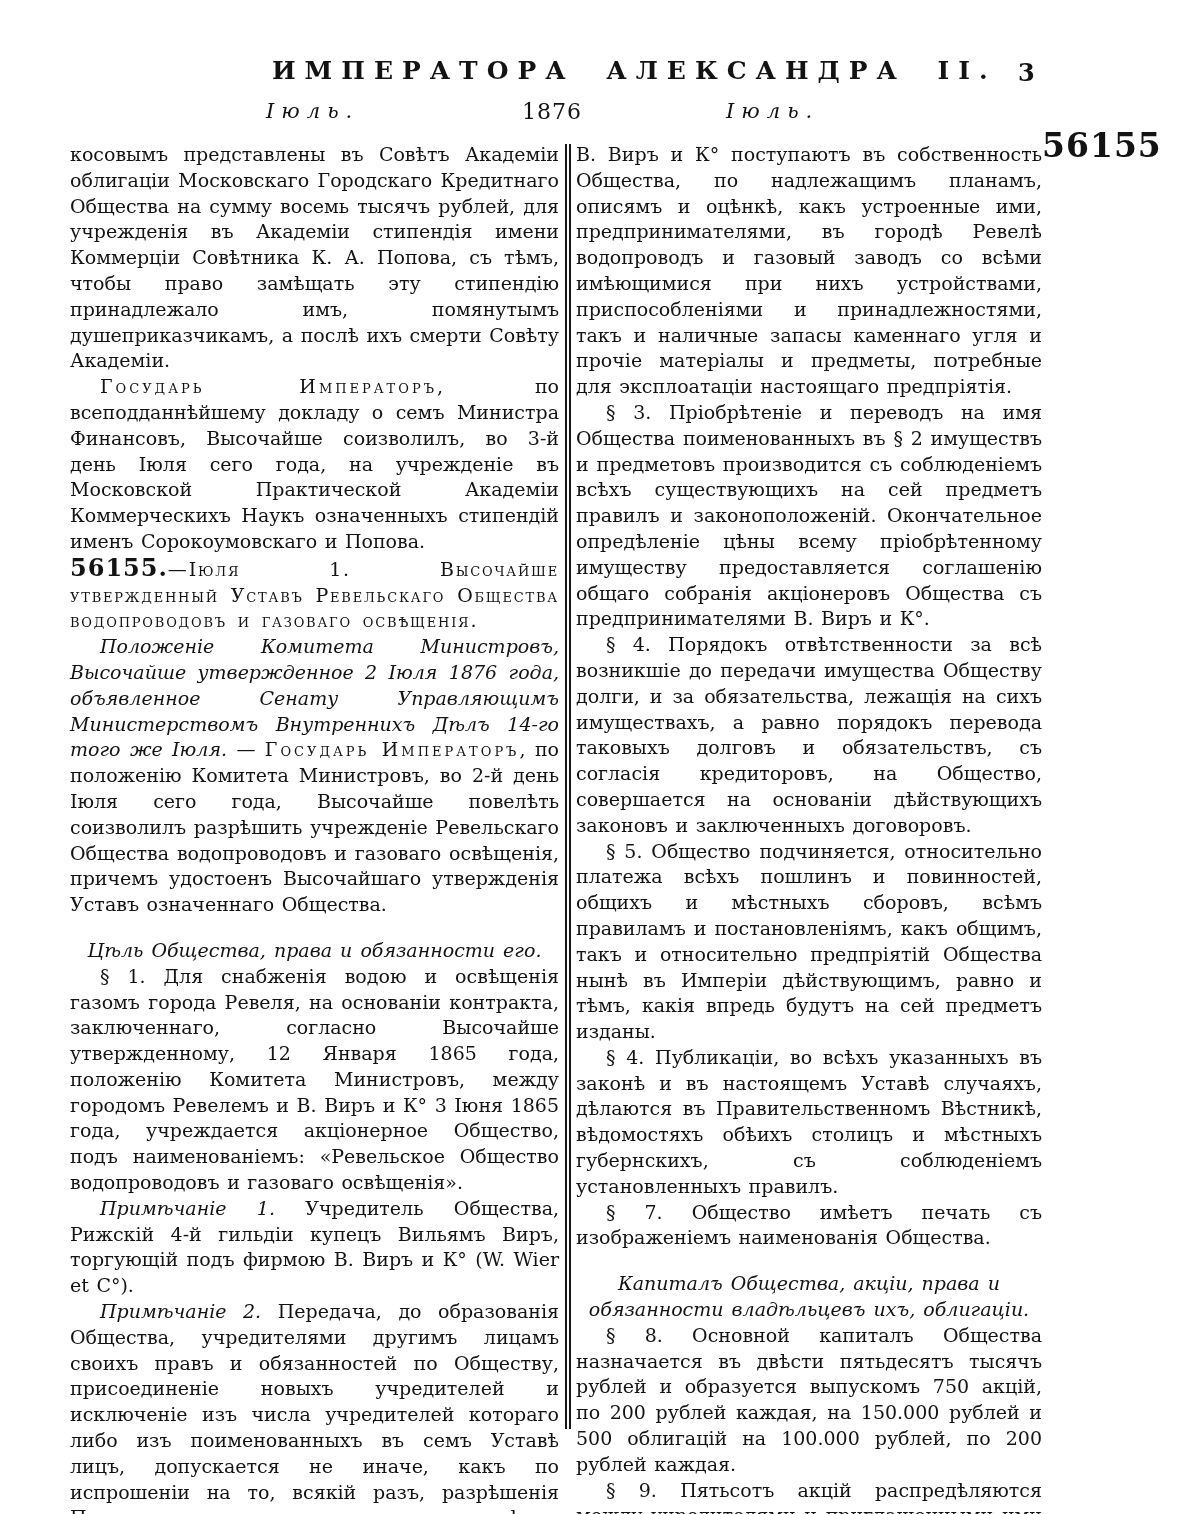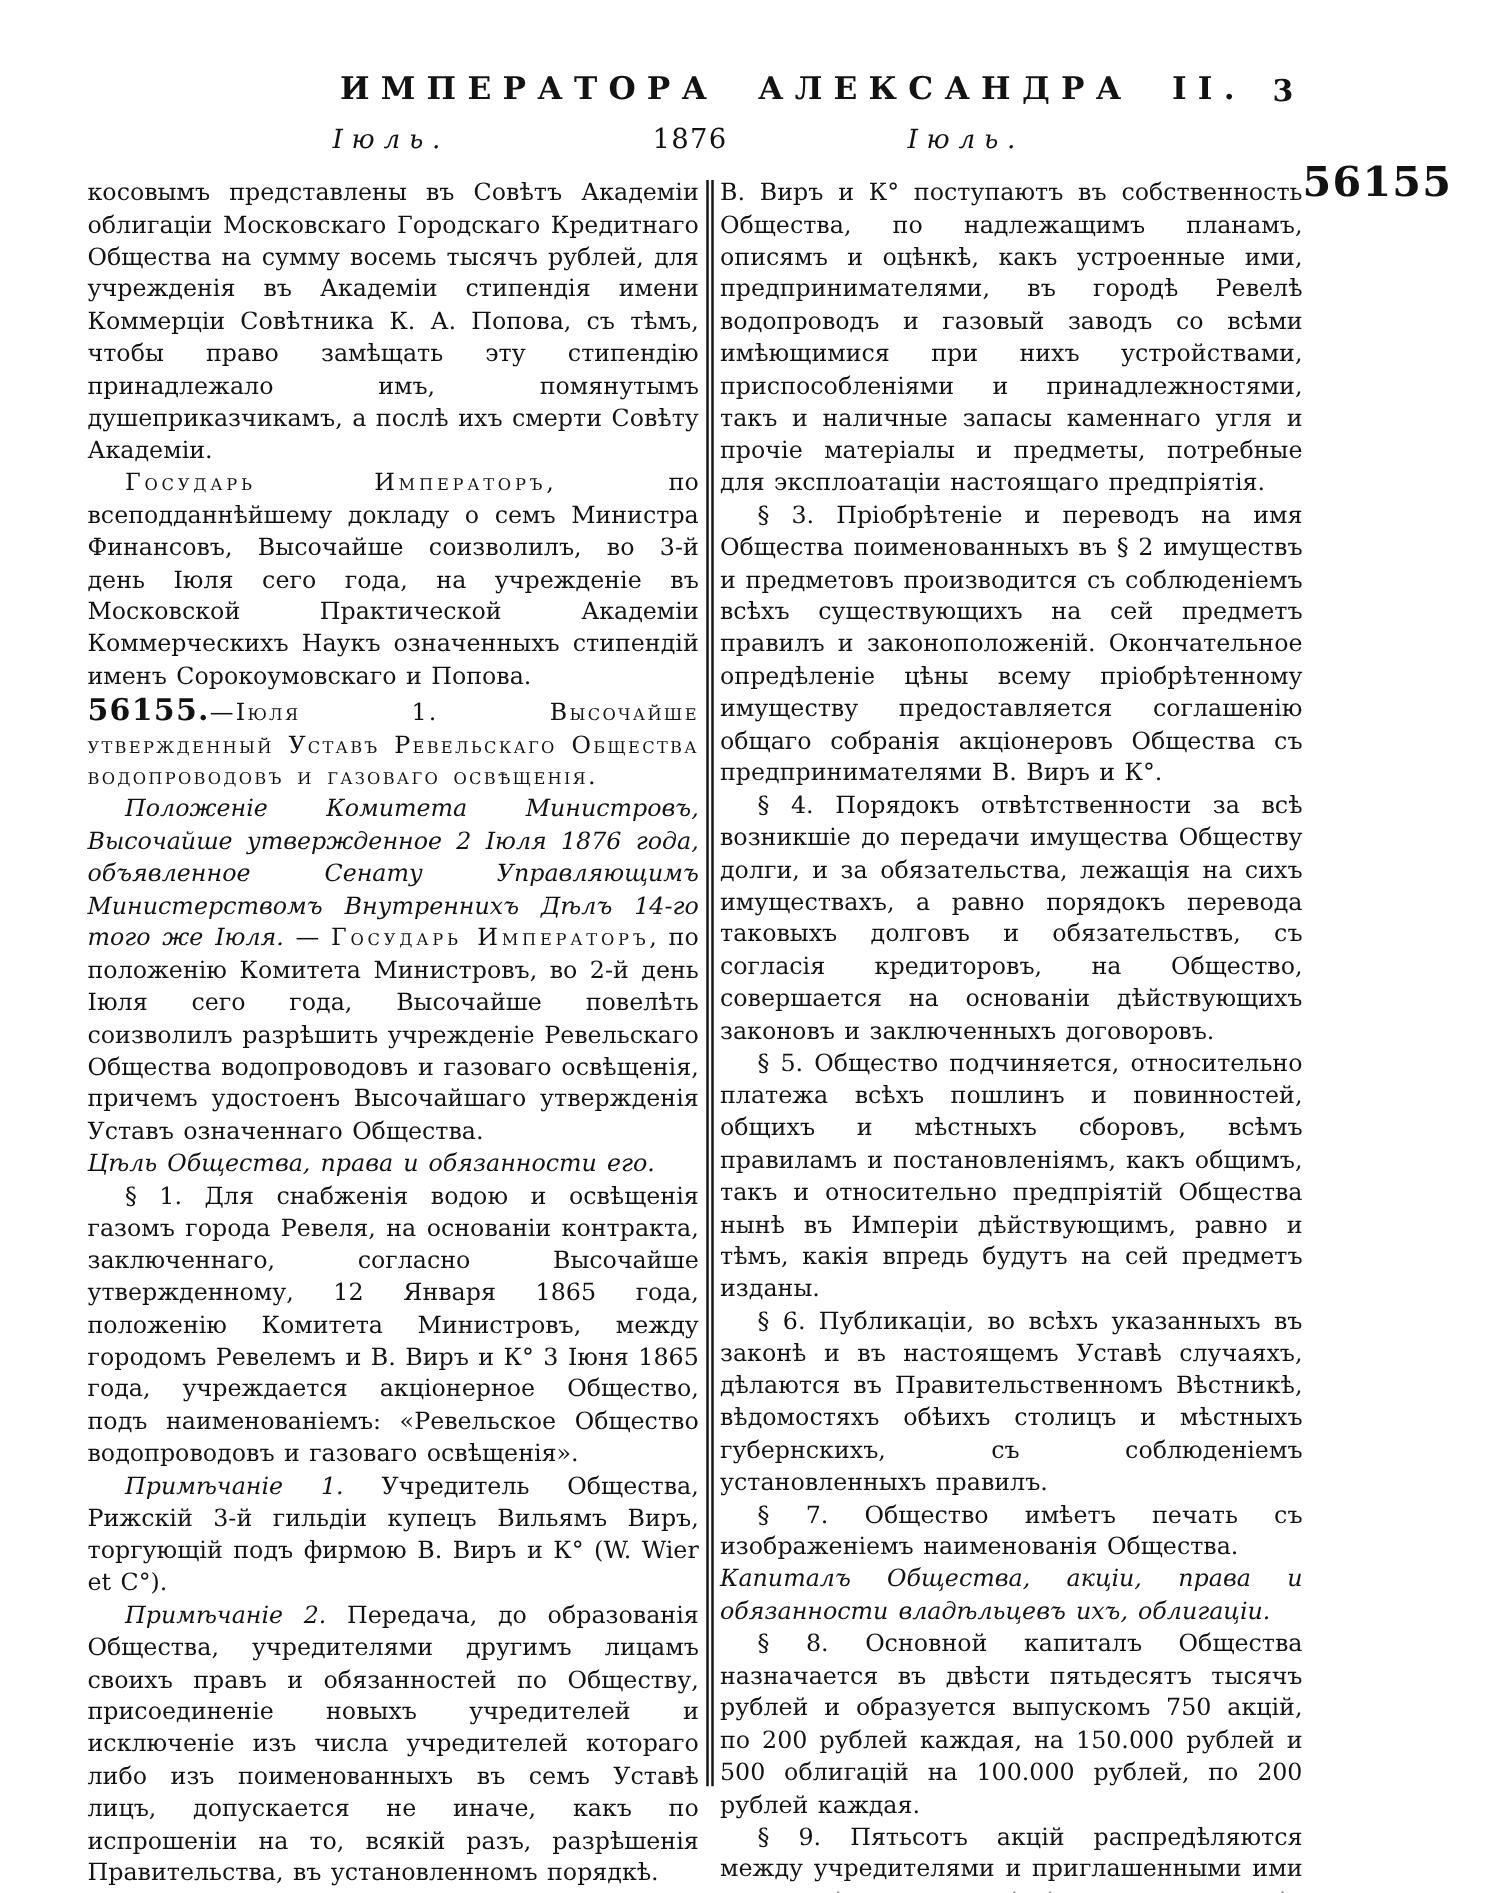--- a/index.html
+++ b/index.html
@@ -66,22 +66,22 @@
   .act-num { font-weight: bold; font-size: 24px; letter-spacing: 1px; }
   .act-rest { font-variant: small-caps; letter-spacing: 1.8px; word-spacing: 3px; }
   .it { font-style: italic; }
 
   .heading-ustav {
     text-align: center; font-weight: bold;
     font-size: 20px; letter-spacing: 7px;
     margin: 4px 0 3px 0; text-indent: 0;
   }
   .heading-italic {
-    font-style: italic;
-    text-indent: 0; word-spacing: 2px;
+    text-align: center; font-style: italic;
+    text-indent: 0; word-spacing: 2px; margin-top: 20px;
   }
 </style>
 </head>
 <body>
 
 <div class="page">
 
   <div class="running-title">ИМПЕРАТОРА АЛЕКСАНДРА II.</div>
   <div class="page-number">3</div>
   <div class="date-month left">Іюль.</div>
@@ -98,34 +98,34 @@
 
       <p><span class="act-num">56155.</span><span class="act-rest">—Іюля 1. Высочайше утвержденный Уставъ Ревельскаго Общества водопроводовъ и газоваго освѣщенія.</span></p>
 
       <p class="indent"><span class="it">Положеніе Комитета Министровъ, Высочайше утвержденное 2 Іюля 1876 года, объявленное Сенату Управляющимъ Министерствомъ Внутреннихъ Дѣлъ 14-го того же Іюля.</span><span> — </span><span class="sc">Государь Императоръ</span><span>, по положенію Комитета Министровъ, во 2-й день Іюля сего года, Высочайше повелѣть соизволилъ разрѣшить учрежденіе Ревельскаго Общества водопроводовъ и газоваго освѣщенія, причемъ удостоенъ Высочайшаго утвержденія Уставъ означеннаго Общества.</span></p>
 
 
       <p class="heading-italic">Цѣль Общества, права и обязанности его.</p>
 
       <p class="indent">§ 1. Для снабженія водою и освѣщенія газомъ города Ревеля, на основаніи контракта, заключеннаго, согласно Высочайше утвержденному, 12 Января 1865 года, положенію Комитета Министровъ, между городомъ Ревелемъ и В. Виръ и К° 3 Іюня 1865 года, учреждается акціонерное Общество, подъ наименованіемъ: «Ревельское Общество водопроводовъ и газоваго освѣщенія».</p>
 
-      <p class="indent"><span class="it">Примѣчаніе 1.</span><span> Учредитель Общества, Рижскій 3-й гильдіи купецъ Вильямъ Виръ, торгующій подъ фирмою В. Виръ и К° (W. Wier et C°).</span></p>
+      <p class="indent"><span class="it">Примѣчаніе 1.</span><span> Учредитель Общества, Рижскій 4-й гильдіи купецъ Вильямъ Виръ, торгующій подъ фирмою В. Виръ и К° (W. Wier et C°).</span></p>
 
       <p class="indent"><span class="it">Примѣчаніе 2.</span><span> Передача, до образованія Общества, учредителями другимъ лицамъ своихъ правъ и обязанностей по Обществу, присоединеніе новыхъ учредителей и исключеніе изъ числа учредителей котораго либо изъ поименованныхъ въ семъ Уставѣ лицъ, допускается не иначе, какъ по испрошеніи на то, всякій разъ, разрѣшенія Правительства, въ установленномъ порядкѣ.</span></p>
 
     </div>
 
     <div class="divider"></div>
 
     <div class="col right">
       <p>В. Виръ и К° поступаютъ въ собственность Общества, по надлежащимъ планамъ, описямъ и оцѣнкѣ, какъ устроенные ими, предпринимателями, въ городѣ Ревелѣ водопроводъ и газовый заводъ со всѣми имѣющимися при нихъ устройствами, приспособленіями и принадлежностями, такъ и наличные запасы каменнаго угля и прочіе матеріалы и предметы, потребные для эксплоатаціи настоящаго предпріятія.</p>
       <p class="indent">§ 3. Пріобрѣтеніе и переводъ на имя Общества поименованныхъ въ § 2 имуществъ и предметовъ производится съ соблюденіемъ всѣхъ существующихъ на сей предметъ правилъ и законоположеній. Окончательное опредѣленіе цѣны всему пріобрѣтенному имуществу предоставляется соглашенію общаго собранія акціонеровъ Общества съ предпринимателями В. Виръ и К°.</p>
       <p class="indent">§ 4. Порядокъ отвѣтственности за всѣ возникшіе до передачи имущества Обществу долги, и за обязательства, лежащія на сихъ имуществахъ, а равно порядокъ перевода таковыхъ долговъ и обязательствъ, съ согласія кредиторовъ, на Общество, совершается на основаніи дѣйствующихъ законовъ и заключенныхъ договоровъ.</p>
       <p class="indent">§ 5. Общество подчиняется, относительно платежа всѣхъ пошлинъ и повинностей, общихъ и мѣстныхъ сборовъ, всѣмъ правиламъ и постановленіямъ, какъ общимъ, такъ и относительно предпріятій Общества нынѣ въ Имперіи дѣйствующимъ, равно и тѣмъ, какія впредь будутъ на сей предметъ изданы.</p>
-      <p class="indent">§ 6. Публикаціи, во всѣхъ указанныхъ въ законѣ и въ настоящемъ Уставѣ случаяхъ, дѣлаются въ Правительственномъ Вѣстникѣ, вѣдомостяхъ обѣихъ столицъ и мѣстныхъ губернскихъ, съ соблюденіемъ установленныхъ правилъ.</p>
+      <p class="indent">§ 4. Публикаціи, во всѣхъ указанныхъ въ законѣ и въ настоящемъ Уставѣ случаяхъ, дѣлаются въ Правительственномъ Вѣстникѣ, вѣдомостяхъ обѣихъ столицъ и мѣстныхъ губернскихъ, съ соблюденіемъ установленныхъ правилъ.</p>
       <p class="indent">§ 7. Общество имѣетъ печать съ изображеніемъ наименованія Общества.</p>
       <p class="heading-italic">Капиталъ Общества, акціи, права и обязанности владѣльцевъ ихъ, облигаціи.</p>
       <p class="indent">§ 8. Основной капиталъ Общества назначается въ двѣсти пятьдесятъ тысячъ рублей и образуется выпускомъ 750 акцій, по 200 рублей каждая, на 150.000 рублей и 500 облигацій на 100.000 рублей, по 200 рублей каждая.</p>
       <p class="indent cont-next">§ 9. Пятьсотъ акцій распредѣляются между учредителями и приглашенными ими къ участію въ предпріятіи лицами за акціи эти вносятся деньги въ сроки, указанные въ § 10. На остальныя 250 акцій открывается подписка, которая можетъ продолжаться не долѣе шести мѣсяцевъ со дня утвержденія</p>
 
     </div>
 
   </div>
 </div>
 

